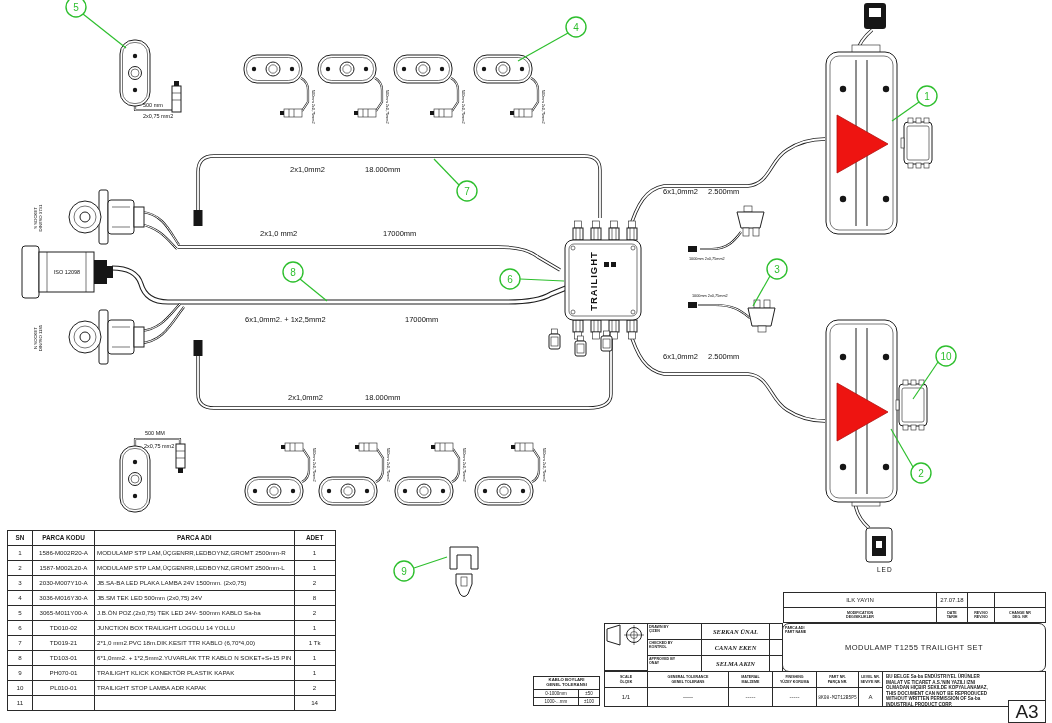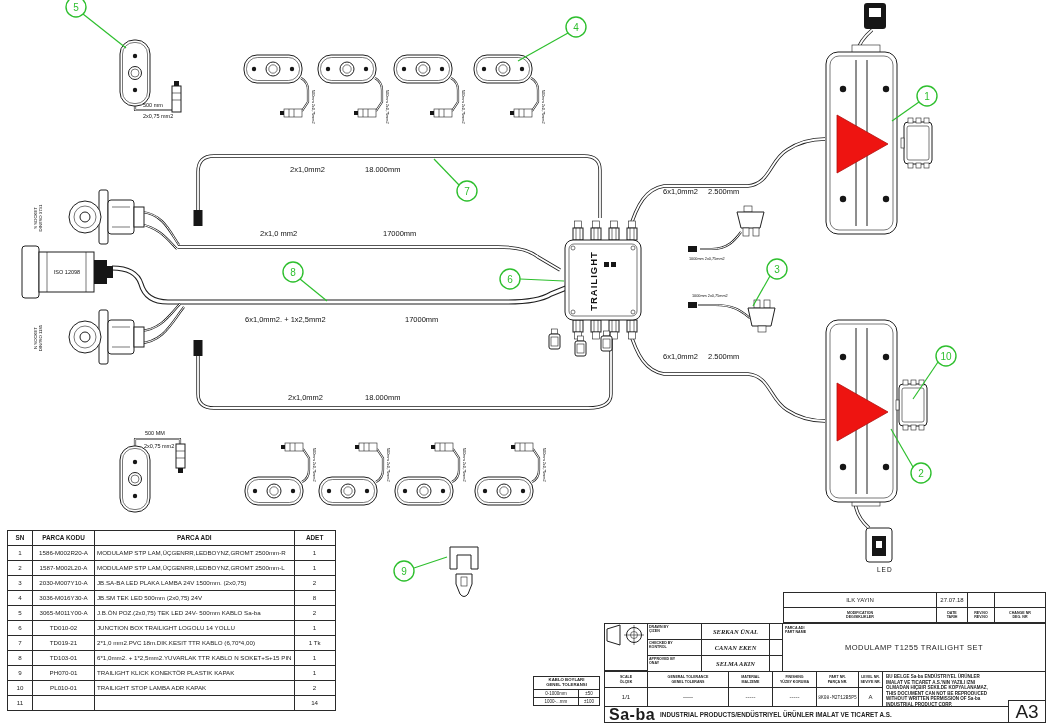--- a/index.html
+++ b/index.html
@@ -545,21 +545,21 @@
   <div class="cell cen sig" style="left:97px;top:16px;width:69px;height:17px;">CANAN EKEN</div>
   <div class="cell" style="left:165px;top:16px;width:14px;height:17px;"></div>
 
   <div class="cell lab" style="left:43px;top:32px;width:55px;height:17px;">
     <div>APPROVED BY</div>
     <div>ONAY</div>
   </div>
   <div class="cell cen sig" style="left:97px;top:32px;width:69px;height:17px;">SELMA AKIN</div>
   <div class="cell" style="left:165px;top:32px;width:14px;height:17px;"></div>
 
-  <div class="cell" style="left:178px;top:0;width:264px;height:49px;">
+  <div class="cell" style="left:178px;top:0;width:264px;height:49px;border-radius:7px;">
     <div class="lab" style="position:absolute;left:1px;top:1px;">
       <div>PARCA ADI</div>
       <div>PART NAME</div>
     </div>
     <div class="cen pn-val" style="position:absolute;inset:0;">MODULAMP T1255 TRAILIGHT SET</div>
   </div>
 
   <div class="cell lab cen" style="left:0;top:48px;width:44px;height:17px;flex-direction:column;">
     <span>SCALE</span>
     <span>ÖLÇEK</span>
@@ -592,24 +592,20 @@
   <div class="cell cen mono" style="left:212px;top:64px;width:43px;height:20px;">8K08-M2T12B5P5</div>
   <div class="cell cen val" style="left:254px;top:64px;width:25px;height:20px;">A</div>
 
   <div class="cell disc" style="left:278px;top:48px;width:164px;height:36px;">BU BELGE Sa-ba ENDÜSTRIYEL ÜRÜNLER
 IMALAT VE TICARET A.S.'NIN YAZILI IZNI
 OLMADAN HIÇBIR SEKILDE KOPYALANAMAZ,
 THIS DOCUMENT CAN NOT BE REPRODUCED
 WITHOUT WRITTEN PERMISSION OF Sa-ba
 INDUSTRIAL PRODUCT CORP.</div>
 
-  <div class="cell" style="left:0;top:83px;width:442px;height:17px;display:flex;align-items:center;padding-left:4px;">
-    <span class="logo">Sa-ba</span>
-    <span class="company">INDUSTRIAL PRODUCTS/ENDÜSTRIYEL ÜRÜNLER IMALAT VE TICARET A.S.</span>
-  </div>
   <div class="a3box">A3</div>
 </div>
 
 <table class="ctol">
   <thead>
     <tr>
       <th colspan="2">
         <div>KABLO BOYLARI</div>
         <div>GENEL TOLERANSI</div>
       </th>

